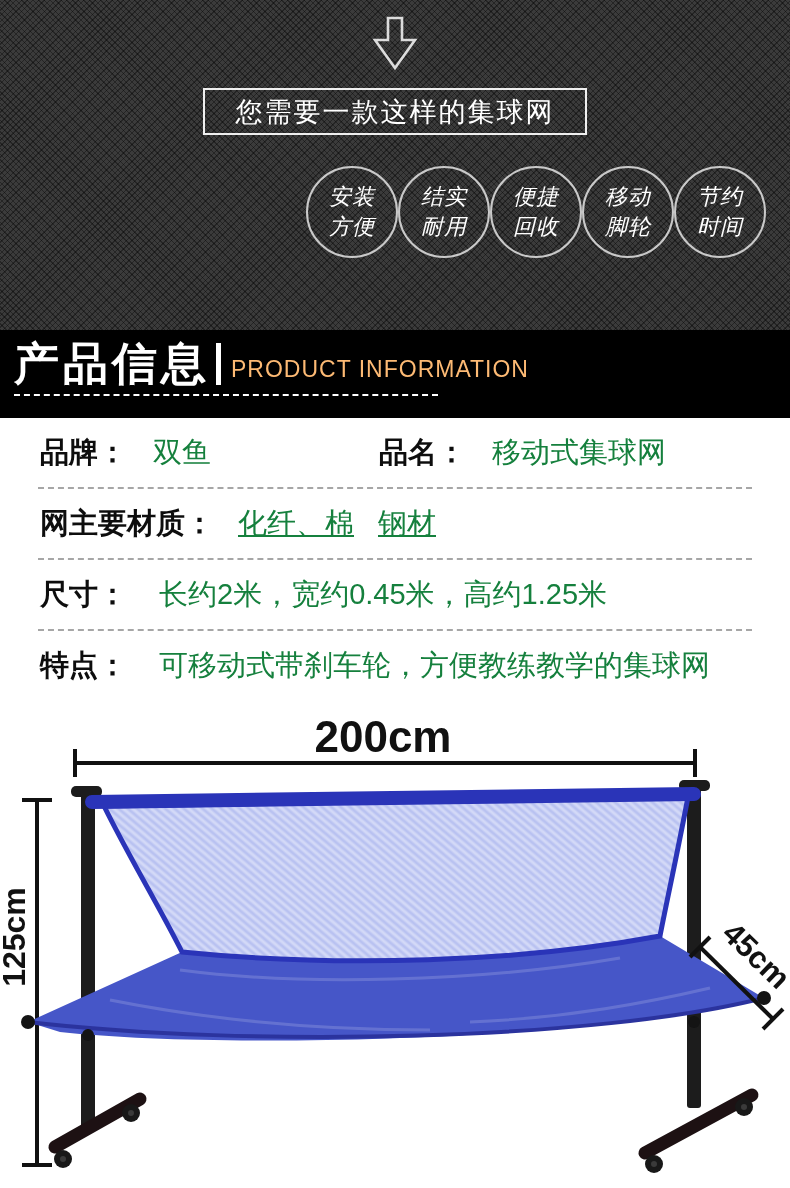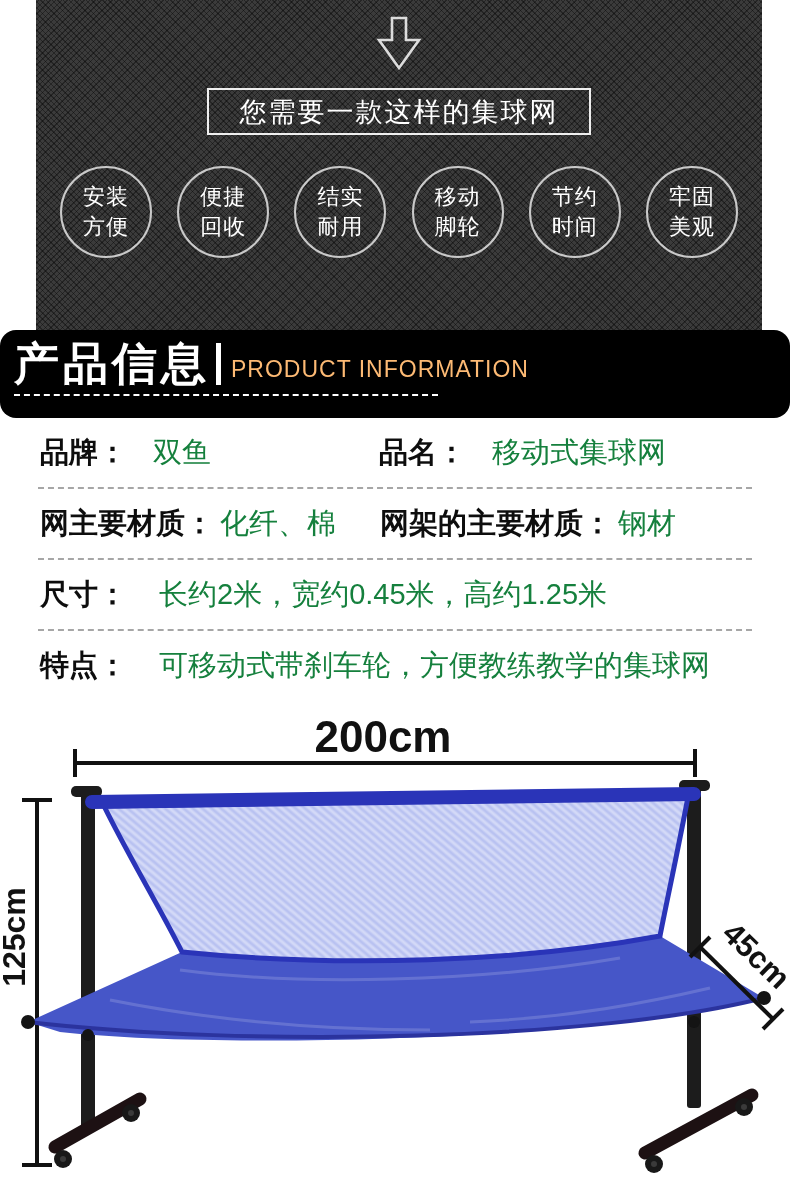--- a/index.html
+++ b/index.html
@@ -4,64 +4,63 @@
 <style>
   * { margin:0; padding:0; box-sizing:border-box; }
   html,body { width:790px; }
   body {
     width:790px; height:1188px; overflow:hidden; background:#fff;
     font-family:"Liberation Sans", sans-serif;
   }
 
   
   .hero {
-    width:726px; height:330px;
+    width:790px; height:330px;
     background-color:#3b3b3b;
     background-image:
       repeating-linear-gradient(45deg, rgba(0,0,0,.38) 0 1px, transparent 1px 4px),
       repeating-linear-gradient(-45deg, rgba(0,0,0,.38) 0 1px, transparent 1px 4px);
     position:relative;
-    margin-left:36px;
   }
   .arrow-wrap { text-align:center; padding-top:14px; height:72px; }
   .callout {
     width:384px; height:47px; margin:16px auto 0 auto;
     border:2px solid #efefef; display:flex; align-items:center; justify-content:center;
     color:#ffffff; font-size:27px; letter-spacing:2px; font-weight:500;
   }
   .features {
-    display:flex; justify-content:space-between;
-    padding:0 24px; margin-top:31px;
+    display:flex; justify-content:flex-end;
+    padding:0 24px; margin-top:31px;font-style:italic;
   }
   .feature {
     width:92px; height:92px; border-radius:50%;
     border:2px solid #c9c9c9;
     display:flex; flex-direction:column; align-items:center; justify-content:center;
     color:#ffffff; font-size:22px; line-height:1.36; letter-spacing:1px;
   }
 
   
-  .banner { width:790px; height:88px; background:#000; padding:10px 0 0 14px;border-radius:16px; }
+  .banner { width:790px; height:88px; background:#000; padding:10px 0 0 14px; }
   .banner-line { display:flex; align-items:flex-end; }
   .banner .cn { color:#fff; font-size:45px; font-weight:bold; letter-spacing:4px; line-height:1.05; }
   .banner .vbar { width:5px; height:42px; background:#fff; margin:0 10px 2px 6px; }
   .banner .en { color:#fdba74; font-size:23px; letter-spacing:1px; padding-bottom:4px; }
   .banner-dash { width:424px; border-bottom:2px dashed #ffffff; margin-top:7px; }
 
   
   .specs { width:790px; background:#fff; }
   .spec-row {
     height:69px; display:flex; align-items:center; padding-left:40px;
     font-size:29px; color:#1a1a1a; white-space:nowrap;
   }
   .spec-label { font-weight:bold; color:#0d0d0d; }
   .spec-value { color:#15803d; }
   .r1 .spec-value { margin-left:26px; }
   .r1 .pair2 { margin-left:168px; }
-  .r2 .spec-value { margin-left:6px; }
+  .r2 .spec-value { margin-left:24px;text-decoration:underline; }
   .r2 .pair2 { margin-left:44px; }
   .r3 .spec-value, .r4 .spec-value { margin-left:32px; }
   .spec-sep { border-top:2px dashed #a6a6a6; margin:0 38px; }
 
   
   .photo { width:669px; height:488px; background:#fff; }
   svg text { font-family:"Liberation Sans", sans-serif; }
 </style>
 </head>
 <body>
@@ -76,38 +75,34 @@
   <div class="callout">
     <span>您需要一款这样的集球网</span>
   </div>
 
   <div class="features">
     <div class="feature">
       <span>安装</span>
       <span>方便</span>
     </div>
     <div class="feature">
+      <span>结实</span>
+      <span>耐用</span>
+    </div>
+    <div class="feature">
       <span>便捷</span>
       <span>回收</span>
     </div>
     <div class="feature">
-      <span>结实</span>
-      <span>耐用</span>
-    </div>
-    <div class="feature">
       <span>移动</span>
       <span>脚轮</span>
     </div>
     <div class="feature">
       <span>节约</span>
       <span>时间</span>
-    </div>
-    <div class="feature">
-      <span>牢固</span>
-      <span>美观</span>
     </div>
   </div>
 </div>
 
 <div class="banner">
   <div class="banner-line">
     <span class="cn">产品信息</span>
     <span class="vbar"></span>
     <span class="en">PRODUCT INFORMATION</span>
   </div>
@@ -119,21 +114,20 @@
     <span class="spec-label">品牌：</span>
     <span class="spec-value">双鱼</span>
     <span class="spec-label pair2">品名：</span>
     <span class="spec-value">移动式集球网</span>
   </div>
   <div class="spec-sep"></div>
 
   <div class="spec-row r2">
     <span class="spec-label">网主要材质：</span>
     <span class="spec-value">化纤、棉</span>
-    <span class="spec-label pair2">网架的主要材质：</span>
     <span class="spec-value">钢材</span>
   </div>
   <div class="spec-sep"></div>
 
   <div class="spec-row r3">
     <span class="spec-label">尺寸：</span>
     <span class="spec-value">长约2米，宽约0.45米，高约1.25米</span>
   </div>
   <div class="spec-sep"></div>
 

